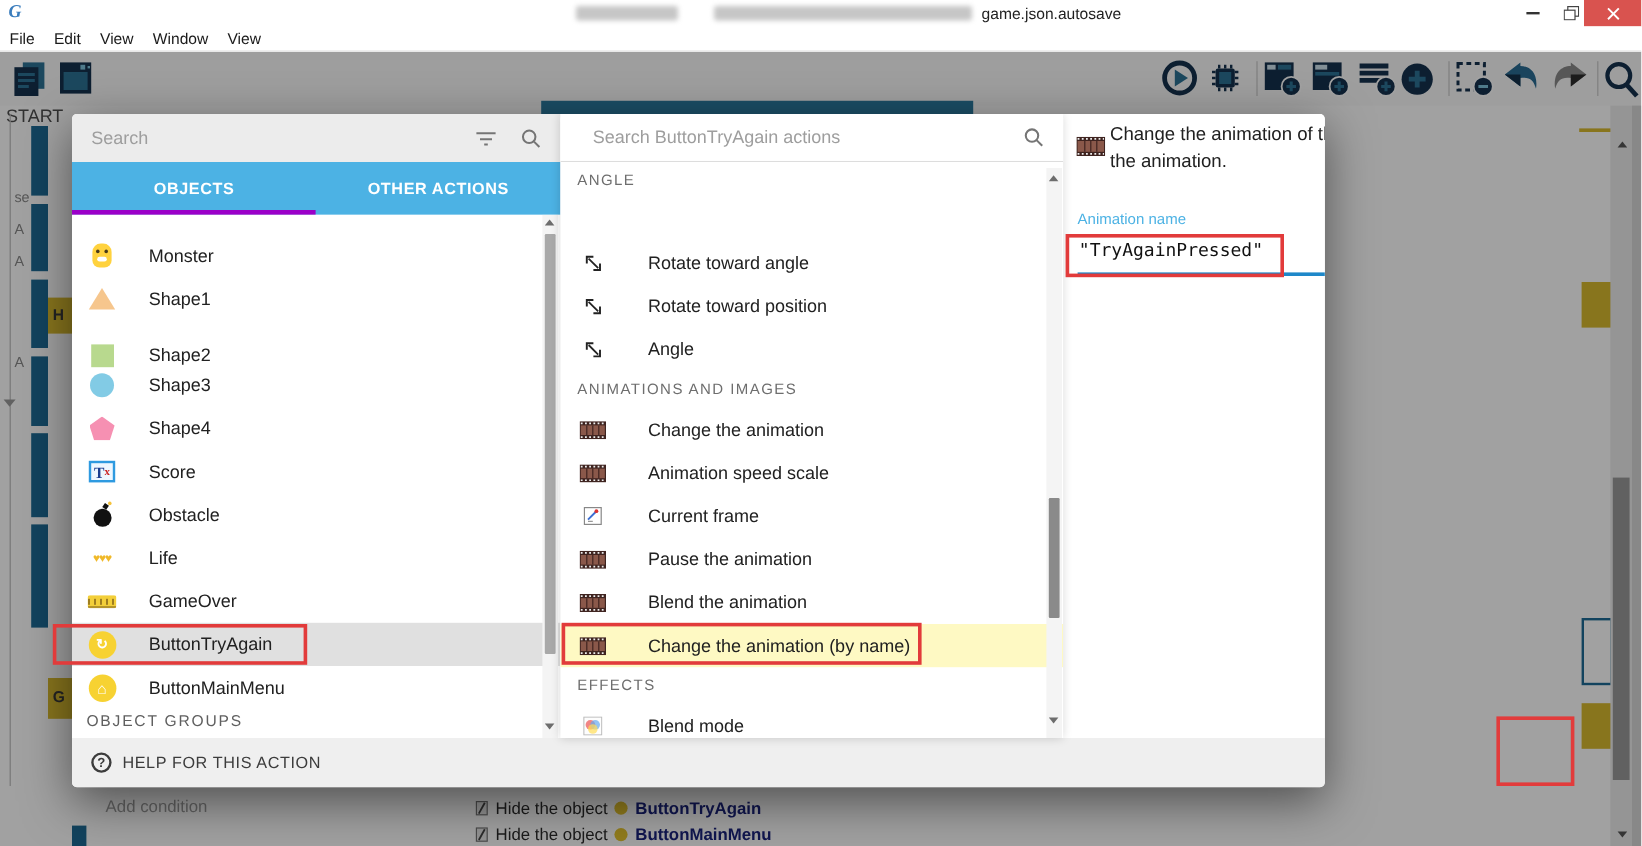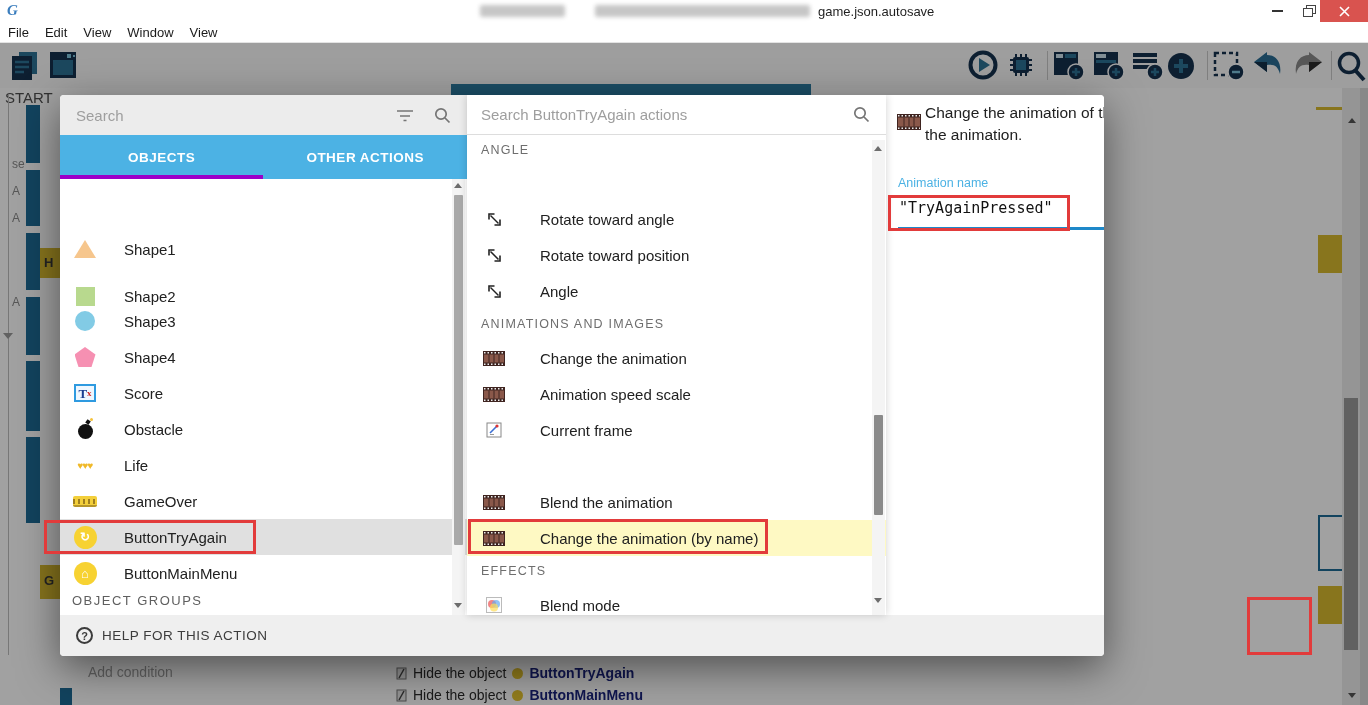--- a/index.html
+++ b/index.html
@@ -92,21 +92,21 @@
   .home-button-icon::before { content:"⌂"; font-size:13px; }
 
   
   .v-scroll { position:absolute; width:13px; background:#f4f4f4; }
   .v-thumb { position:absolute; left:2px; width:9px; background:#a9a9a9; border-radius:1px; }
   .tri-up { width:0; height:0; border-left:4px solid transparent; border-right:4px solid transparent; border-bottom:5px solid #6d6d6d; position:absolute; left:2px; }
   .tri-down { width:0; height:0; border-left:4px solid transparent; border-right:4px solid transparent; border-top:5px solid #6d6d6d; position:absolute; left:2px; }
 
   .panel-mid { position:absolute; left:407px; top:0; width:419px; height:520px; background:#fff; box-shadow:0 0 8px rgba(0,0,0,0.18); z-index:2; }
   .mid-search { position:absolute; left:0; top:0; width:419px; height:40px; background:#fff; border-bottom:1px solid #ddd; border-radius:4px 4px 0 0; display:flex; align-items:center; }
-  .search-input-mid { flex:1; border:none; outline:none; background:transparent; font-size:15px; color:#333; padding-left:14px; font-family:"Liberation Sans",sans-serif; }
+  .search-input-mid { flex:1; border:none; outline:none; background:transparent; font-size:15px; color:#333; padding-left:27px; font-family:"Liberation Sans",sans-serif; }
   .mid-list { position:absolute; left:0; top:45px; width:419px; height:475px; overflow:hidden; }
   .sec-header { position:absolute; left:14px; font-size:12.5px; color:#6e6e6e; letter-spacing:1.2px; }
   .act-row { position:absolute; left:0; width:419px; height:36px; display:flex; align-items:center; padding-left:14px; cursor:pointer; }
   .act-row.selected { background:#fef9c3; }
   .act-ico { width:26px; display:flex; align-items:center; justify-content:center; flex:none; }
   .act-label { margin-left:33px; font-size:15px; color:#212121; white-space:nowrap; }
 
   .panel-right { position:absolute; left:826px; top:0; width:430px; height:520px; background:#fff; }
   .desc-ico { position:absolute; left:11px; top:19px; }
   .desc-text { position:absolute; left:39px; top:7px; width:376px; font-size:15.5px; line-height:22px; color:#212121; }
@@ -302,20 +302,26 @@
             <circle cx="7" cy="7" r="5.2" fill="none" stroke="#757575" stroke-width="1.7"></circle>
             <path d="M11 11l4.5 4.5" stroke="#757575" stroke-width="1.7"></path>
           </svg>
       </div>
       <div class="tabbar">
         <div class="tab">OBJECTS</div>
         <div class="tab">OTHER ACTIONS</div>
         <div class="tab-indicator"></div>
       </div>
       <div class="obj-list">
+        <div class="obj-row" style="top:16px">
+            <span class="obj-ico">
+              <span class="monster-icon"></span>
+            </span>
+            <span class="obj-label">Monster</span>
+          </div>
         <div class="obj-row" style="top:52px">
             <span class="obj-ico">
               <span class="triangle-icon"></span>
             </span>
             <span class="obj-label">Shape1</span>
           </div>
         <div class="obj-row" style="top:99px">
             <span class="obj-ico">
               <span class="square-icon"></span>
             </span>
@@ -450,20 +456,32 @@
         <div class="act-row" style="top:272px">
             <span class="act-ico">
               <svg width="16" height="16">
                 <rect x="1" y="1" width="14" height="14" fill="#fff" stroke="#888"></rect>
                 <path d="M4 11L11 4" stroke="#3b6fd4" stroke-width="1.6"></path>
                 <circle cx="11" cy="4" r="1.6" fill="#d33"></circle>
                 <path d="M4 12.5h4" stroke="#999"></path>
               </svg>
             </span>
             <span class="act-label">Current frame</span>
+          </div>
+        <div class="act-row" style="top:308px">
+            <span class="act-ico">
+              <svg width="22" height="15">
+                <rect width="22" height="15" fill="#3f2420"></rect>
+                <rect x="1" y="3.5" width="20" height="8" fill="#8a584a"></rect>
+                <path d="M6 3.5v8M11 3.5v8M16 3.5v8" stroke="#3f2420"></path>
+                <line x1="1" y1="1.8" x2="21" y2="1.8" stroke="#eee" stroke-width="1.4" stroke-dasharray="1.5 2"></line>
+                <line x1="1" y1="13.2" x2="21" y2="13.2" stroke="#eee" stroke-width="1.4" stroke-dasharray="1.5 2"></line>
+              </svg>
+            </span>
+            <span class="act-label">Pause the animation</span>
           </div>
         <div class="act-row" style="top:344px">
             <span class="act-ico">
               <svg width="22" height="15">
                 <rect width="22" height="15" fill="#3f2420"></rect>
                 <rect x="1" y="3.5" width="20" height="8" fill="#8a584a"></rect>
                 <path d="M6 3.5v8M11 3.5v8M16 3.5v8" stroke="#3f2420"></path>
                 <line x1="1" y1="1.8" x2="21" y2="1.8" stroke="#eee" stroke-width="1.4" stroke-dasharray="1.5 2"></line>
                 <line x1="1" y1="13.2" x2="21" y2="13.2" stroke="#eee" stroke-width="1.4" stroke-dasharray="1.5 2"></line>
               </svg>

